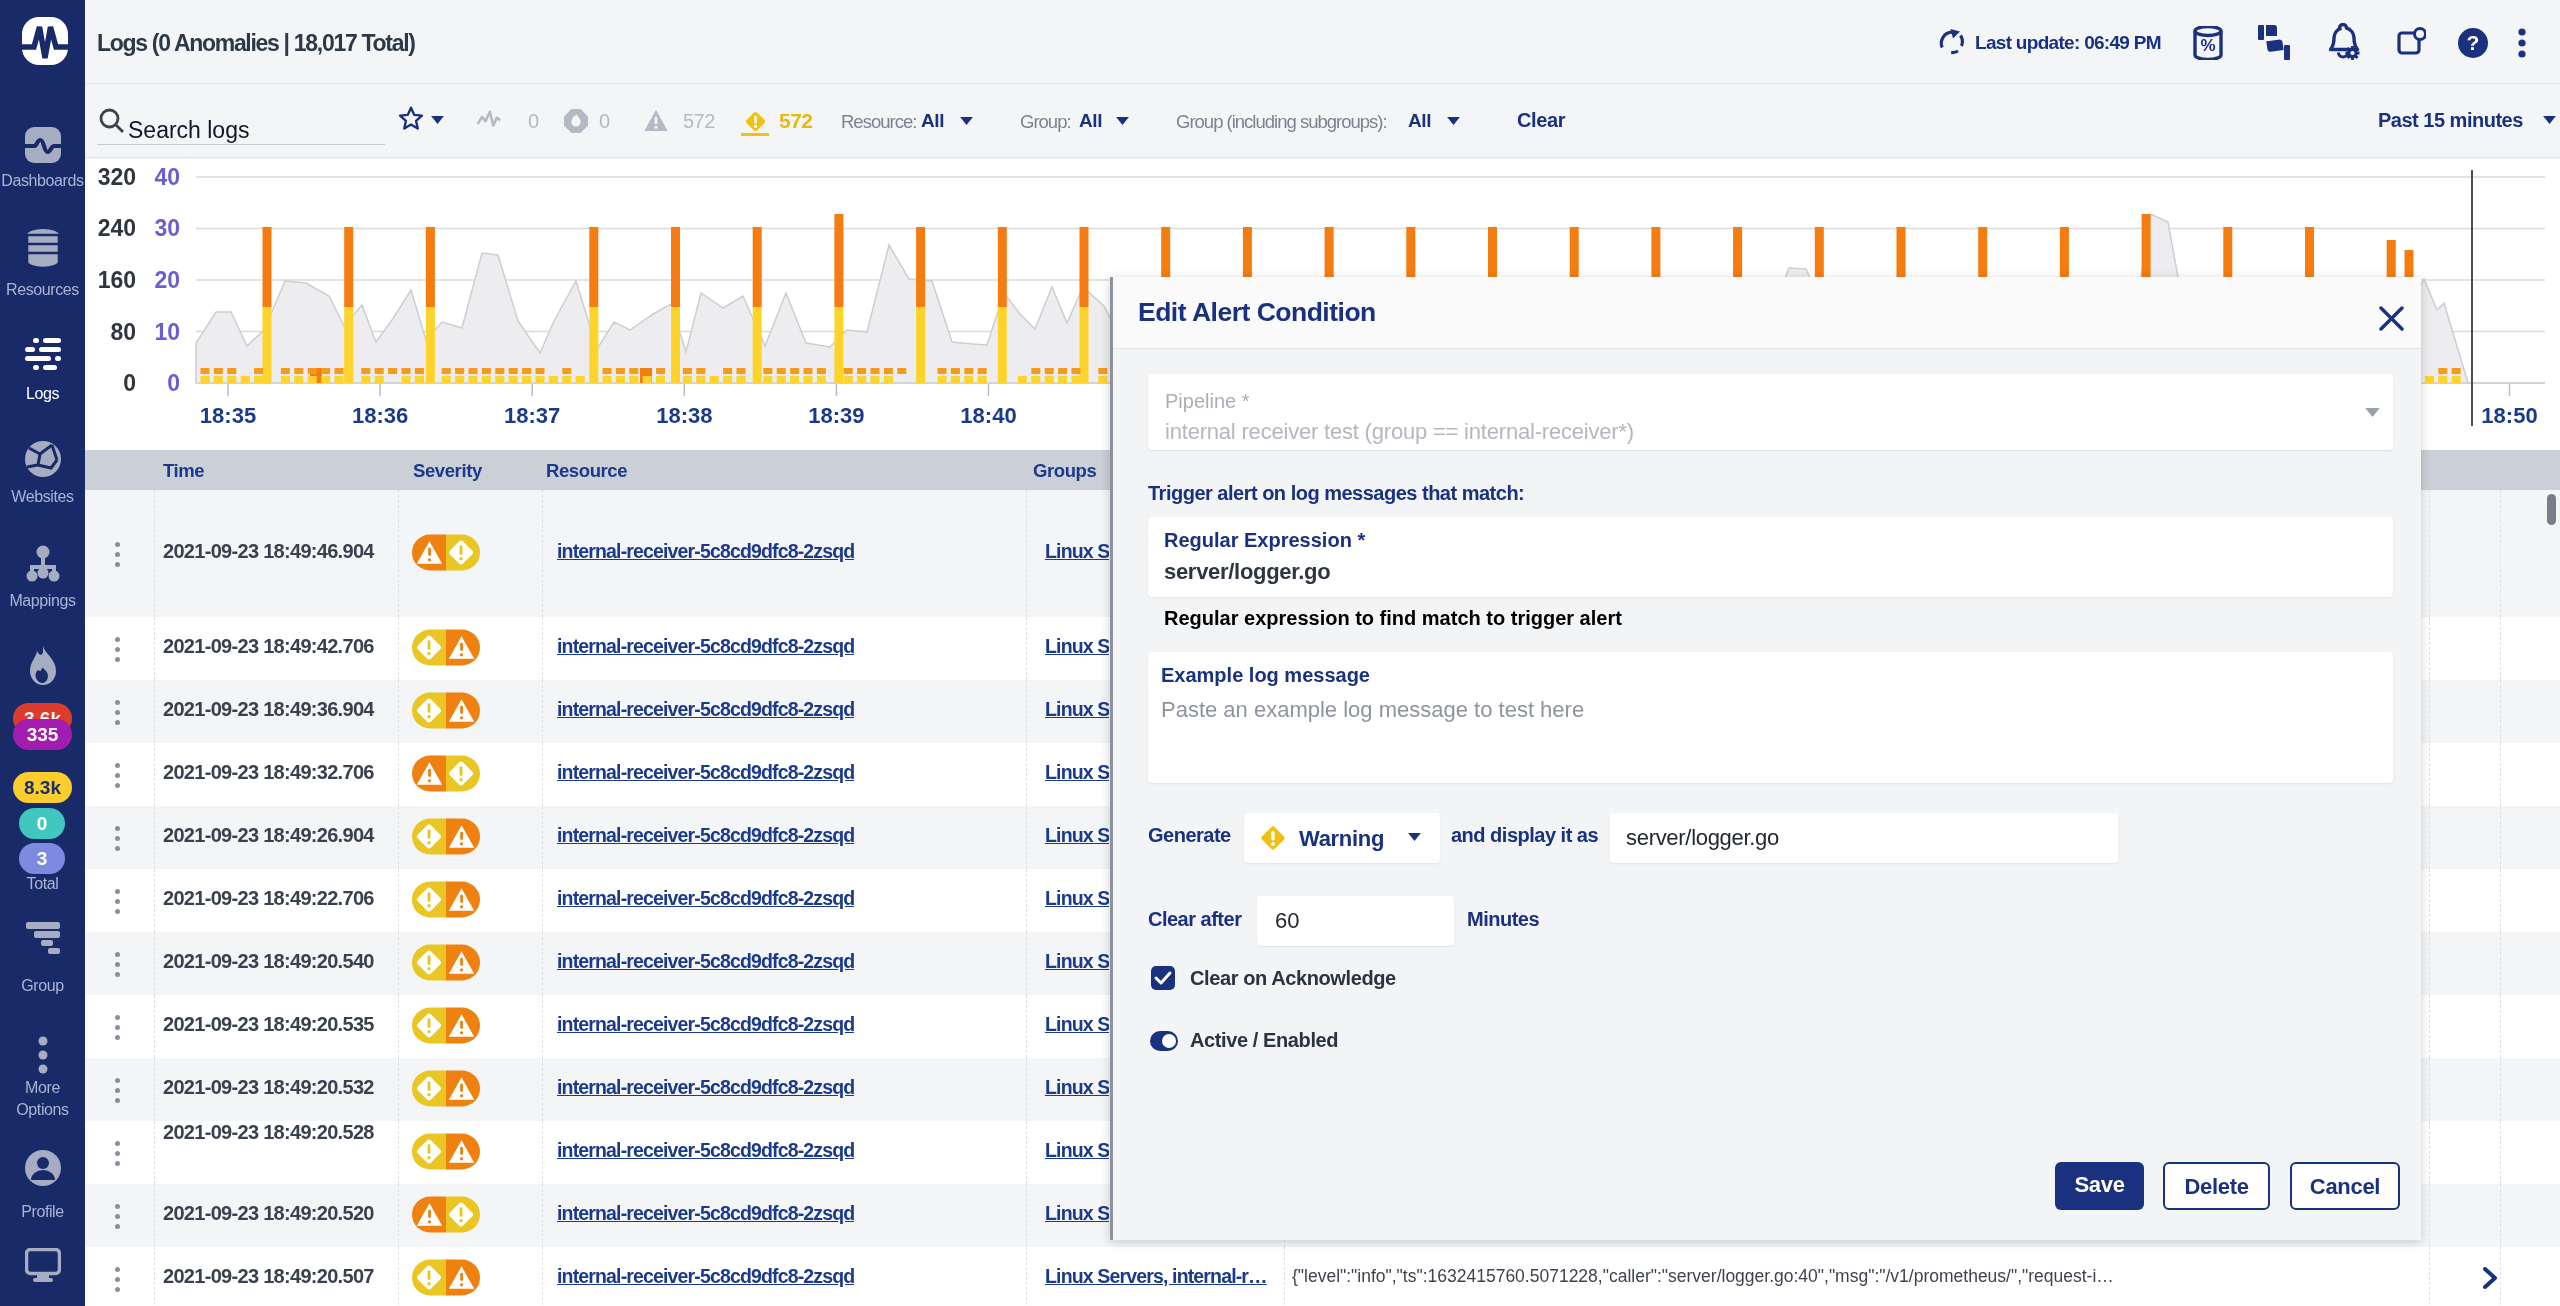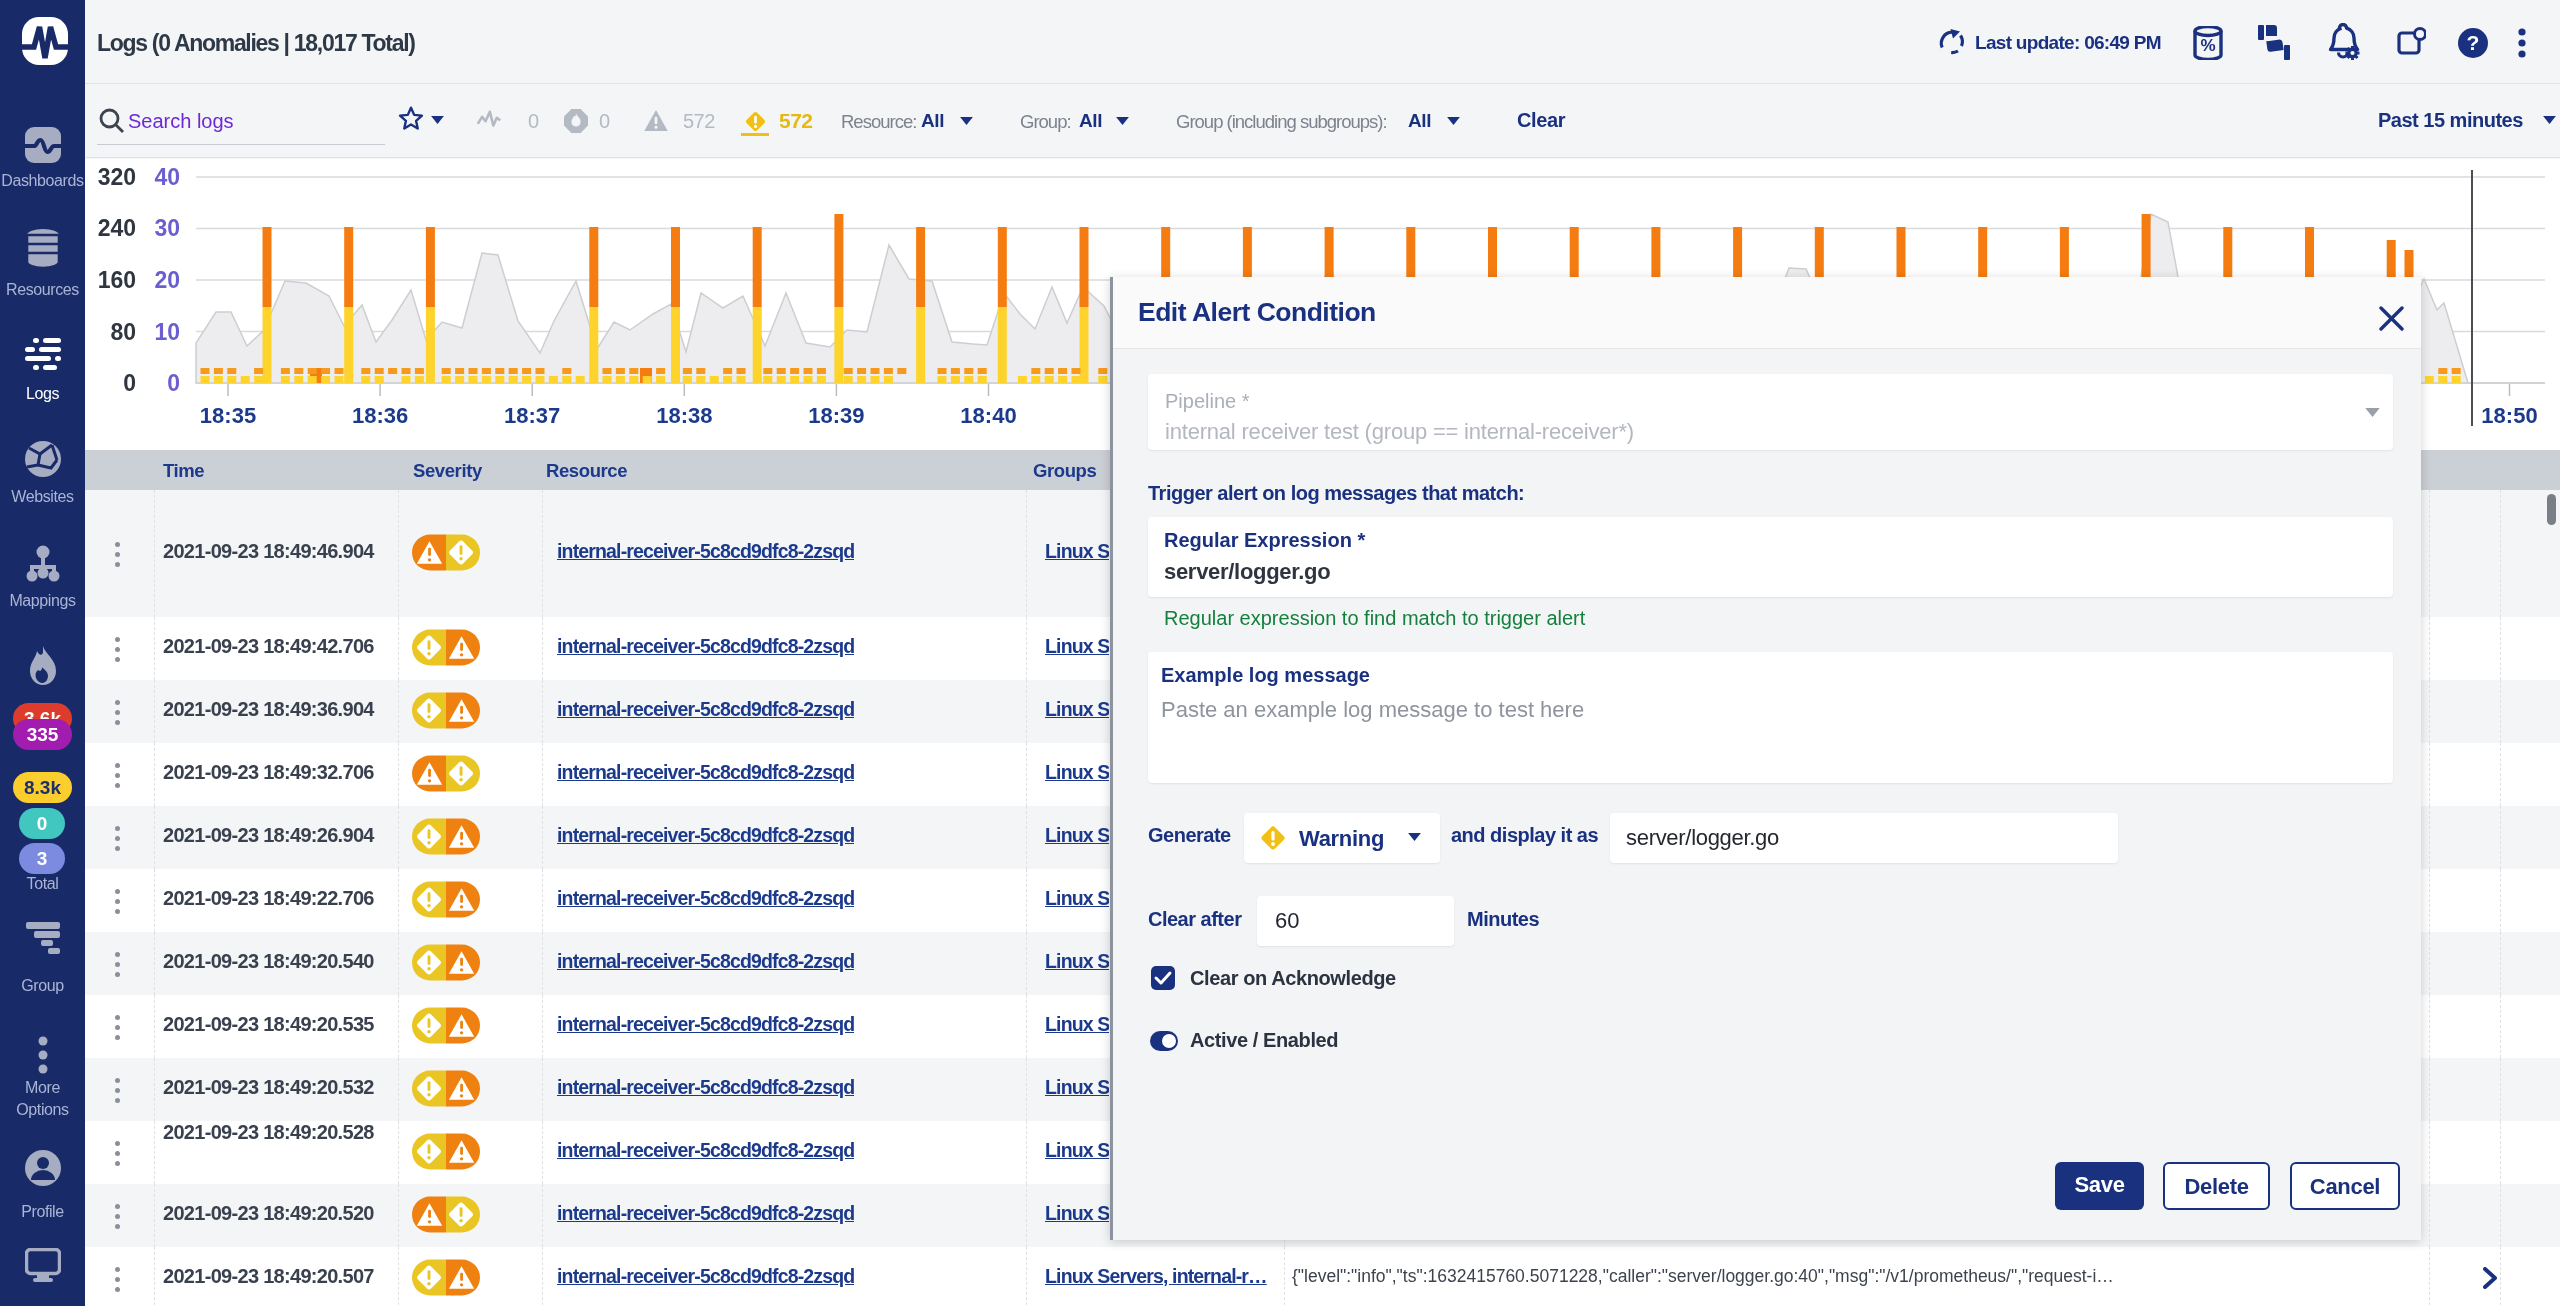--- a/index.html
+++ b/index.html
@@ -460,21 +460,21 @@
     <svg class="abs" style="left:2518px;top:28px" width="8" height="30" viewBox="0 0 8 30">
 <circle cx="4" cy="4" r="3.6" fill="#1a3180"></circle>
       <circle cx="4" cy="15" r="3.6" fill="#1a3180"></circle>
       <circle cx="4" cy="26" r="3.6" fill="#1a3180"></circle>
     </svg>
 <div id="filterbar"></div>
 <svg class="abs" style="left:99px;top:108px" width="26" height="26" viewBox="0 0 26 26">
 <circle cx="10.5" cy="10.5" r="8.5" fill="none" stroke="#3c4450" stroke-width="2.8"></circle>
 <line x1="17" y1="17" x2="24" y2="24" stroke="#3c4450" stroke-width="2.8"></line>
     </svg>
-    <div class="abs" style="left:128px;top:110px;font-size:20px;color:#6d28d9">Search logs</div>
+    <div class="abs" style="left:128px;top:117px;font-size:23px;color:#0f172a">Search logs</div>
     <div class="abs" style="left:97px;top:144px;width:288px;border-top:1.5px solid #c7cad0"></div>
     <svg class="abs" style="left:398px;top:106px" width="26" height="25" viewBox="0 0 30 29">
 <path d="M15 2 l3.7 8.3 9 .9 -6.8 6 1.9 8.9 -7.8 -4.7 -7.8 4.7 1.9 -8.9 -6.8 -6 9 -.9 z" fill="none" stroke="#1a3180" stroke-width="2.8" stroke-linejoin="round"></path>
     </svg>
     <svg class="abs" style="left:431px;top:116px" width="13" height="8" viewBox="0 0 16 10">
       <path d="M0 0 h16 l-8 10 z" fill="#1a3180"></path>
     </svg>
     <svg class="abs" style="left:476px;top:110px" width="26" height="19" viewBox="0 0 28 22">
 <path d="M1 16 L6 8 L10 13 L15 2 L19 18 L23 9 L27 12" fill="none" stroke="#b4bac3" stroke-width="3" stroke-linejoin="round"></path>
     </svg>
@@ -960,21 +960,21 @@
       <div class="fld" style="left:35px;top:97px;width:1245px;height:76px"></div>
       <div class="fl-dis" style="left:52px;top:113px">Pipeline *</div>
       <div class="abs" style="left:52px;top:142px;font-size:22px;letter-spacing:-0.2px;color:#b3b7c0">internal receiver test (group == internal-receiver*)</div>
       <svg class="abs" style="left:1252px;top:131px" width="15" height="9" viewBox="0 0 16 10">
         <path d="M0 0 h16 l-8 10 z" fill="#9aa0a9"></path>
       </svg>
       <div class="nvb" style="left:35px;top:205px">Trigger alert on log messages that match:</div>
       <div class="fld" style="left:35px;top:240px;width:1245px;height:80px"></div>
       <div class="fl-lab" style="left:51px;top:252px">Regular Expression *</div>
       <div class="abs" style="left:51px;top:282px;font-size:22px;color:#2e3440;letter-spacing:-0.3px;font-weight:600">server/logger.go</div>
-      <div class="abs" style="left:51px;top:330px;font-size:20px;font-weight:400;color:#15803d">Regular expression to find match to trigger alert</div>
+      <div class="abs" style="left:51px;top:330px;font-size:20px;font-weight:700;color:#000000">Regular expression to find match to trigger alert</div>
       <div class="fld" style="left:35px;top:375px;width:1245px;height:131px"></div>
       <div class="fl-lab" style="left:48px;top:387px">Example log message</div>
       <div class="abs mono" style="left:48px;top:420px;font-size:22px;color:#8e939d">Paste an example log message to test here</div>
       <div class="nvb" style="left:35px;top:547px">Generate</div>
       <div class="fld" style="left:131px;top:536px;width:196px;height:50px"></div>
       <svg class="abs" style="left:146px;top:547px" width="28" height="28" viewBox="0 0 28 28">
 <rect x="5" y="5" width="18" height="18" rx="3" transform="rotate(45 14 14)" fill="#f0c114"></rect>
 <rect x="12.4" y="7" width="3.2" height="9.5" rx="1.5" fill="#fff"></rect>
         <circle cx="14" cy="20" r="1.9" fill="#fff"></circle>
       </svg>

